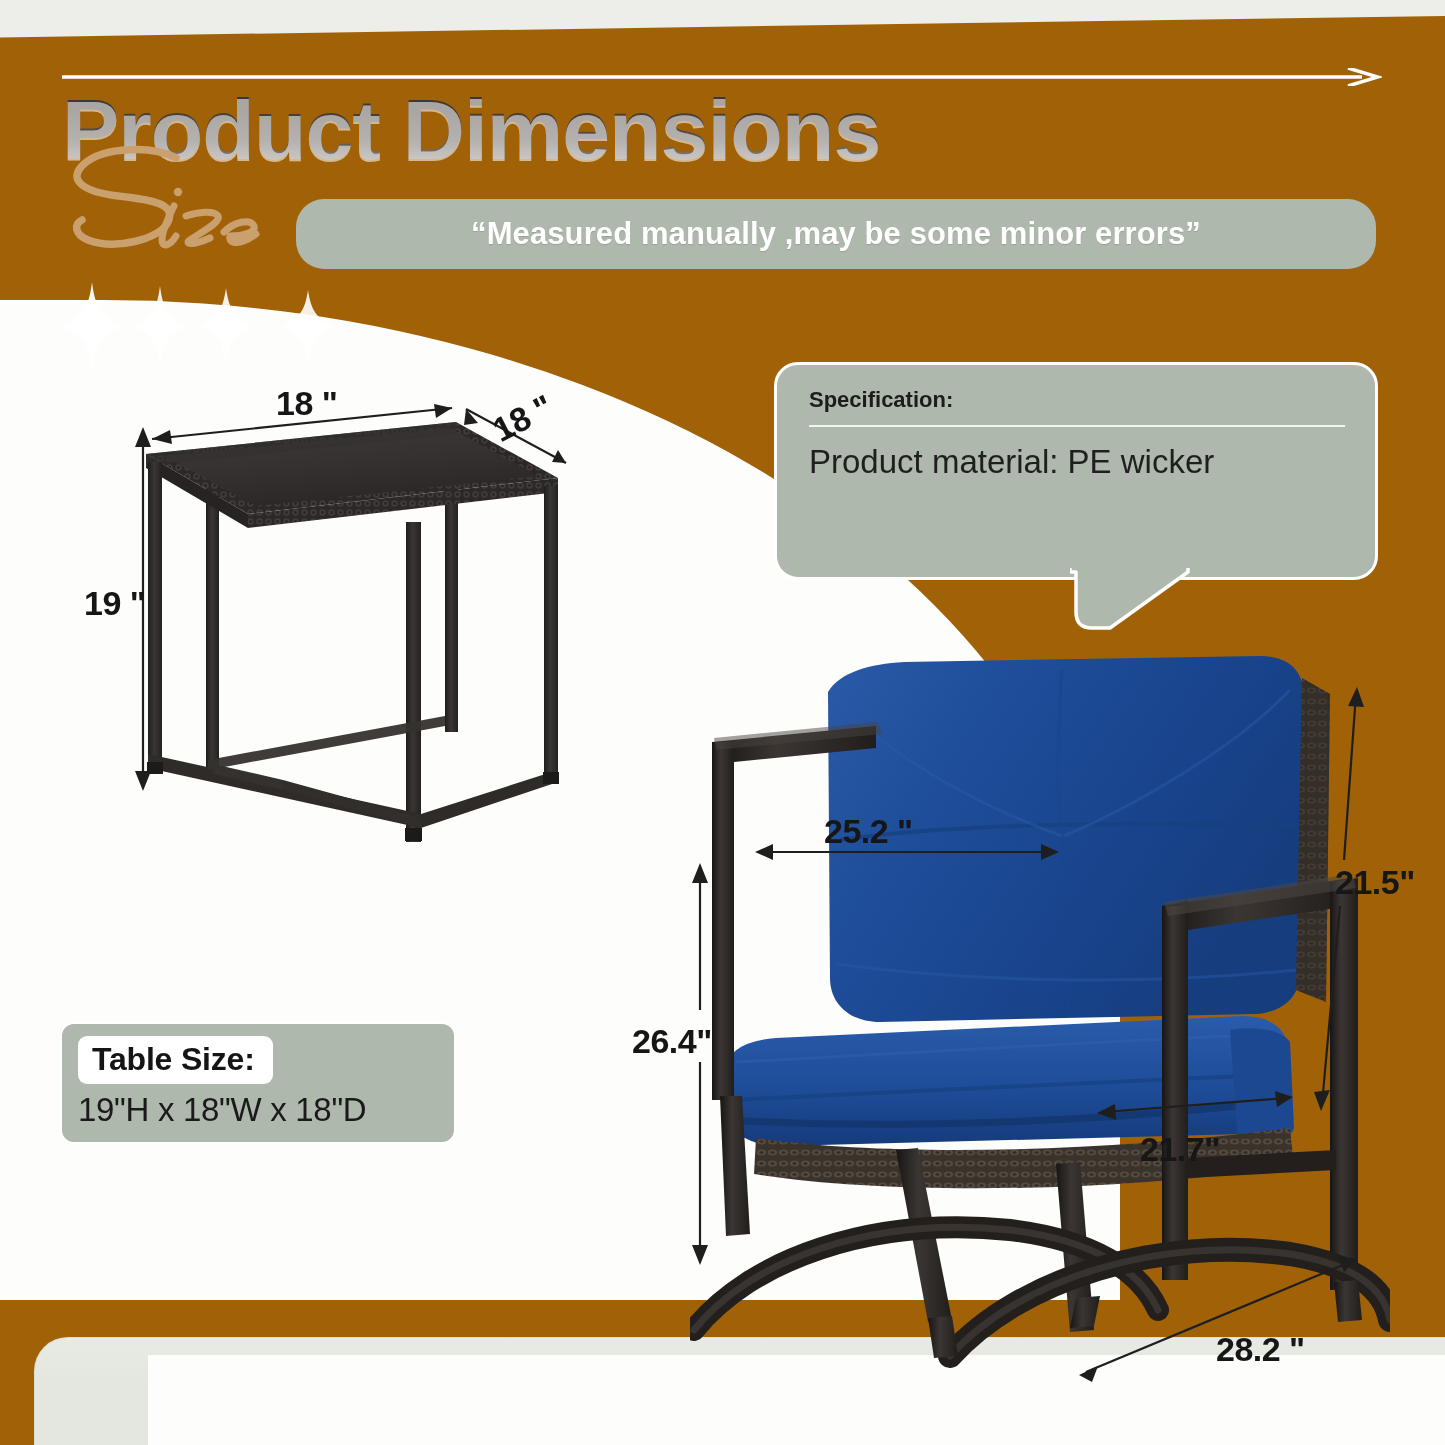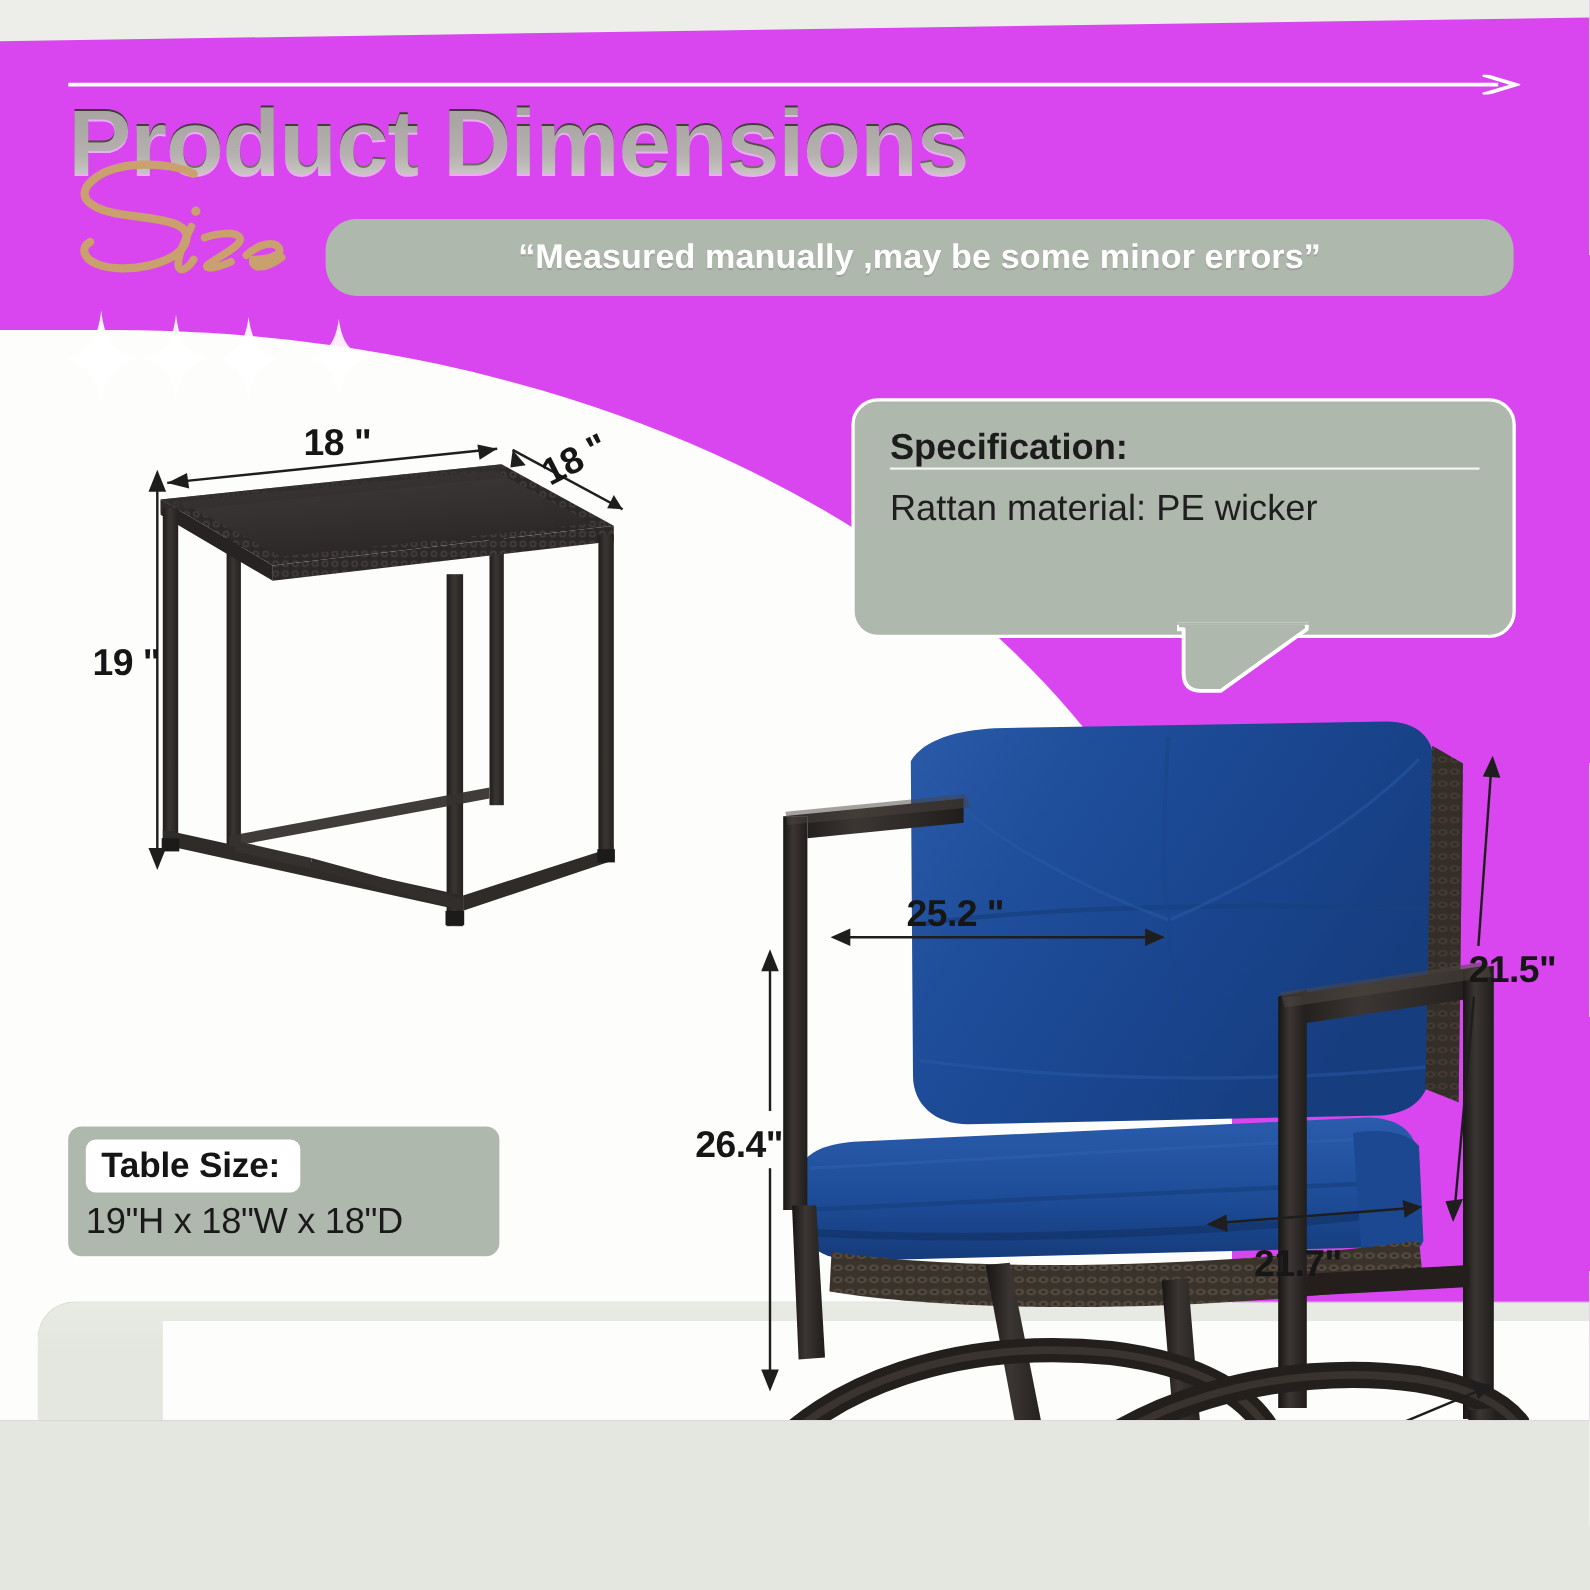--- a/index.html
+++ b/index.html
@@ -8,22 +8,22 @@
     width: 1445px;
     height: 1445px;
     font-family: "Liberation Sans", sans-serif;
     background: #E4E6E0;
     overflow: hidden;
   }
 
   #stage {
     position: relative;
     width: 1445px;
-    height: 1291px;
-    background: #d946ef;
+    height: 1445px;
+    background: #a16207;
     overflow: hidden;
   }
 
   
   .top-slant {
     position: absolute;
     left: -40px; top: -62px;
     width: 1560px; height: 100px;
     background: #EDEEEA;
     transform: rotate(-0.85deg);
@@ -131,23 +131,24 @@
   .spec-bubble {
     position: absolute;
     left: 774px; top: 362px;
     width: 604px; height: 218px;
     background: #AFB8AC;
     border: 3px solid #FFFFFF;
     border-radius: 24px;
     padding: 22px 30px 12px 32px;
   }
   .spec-title {
-    font-size: 33px;
+    font-size: 22px;
     font-weight: 700;
     color: #1c1c1c;
+    margin-bottom: 12px;
   }
   .spec-divider {
     height: 2px;
     background: #FFFFFF;
     opacity: 0.85;
     margin: 0 0 14px 0;
   }
   .spec-line {
     font-size: 33px;
     color: #1f1f1f;
@@ -246,21 +247,21 @@
       <path d="M166 6 C 169 28, 175 36, 192 44 C 175 52, 169 60, 166 84 C 163 60, 157 52, 140 44 C 157 36, 163 28, 166 6 Z" opacity="0.9"></path>
       <path d="M248 8 C 251 29, 257 37, 274 44 C 257 51, 251 59, 248 82 C 245 59, 239 51, 222 44 C 239 37, 245 29, 248 8 Z" opacity="0.9"></path>
     </g>
   </svg>
 
   <div class="quote-banner">“Measured manually ,may be some minor errors”</div>
 
   <div class="spec-bubble">
     <div class="spec-title">Specification:</div>
     <div class="spec-divider"></div>
-    <div class="spec-line">Rattan material: PE wicker</div>
+    <div class="spec-line">Product material: PE wicker</div>
   </div>
   <svg class="spec-tail" viewBox="0 0 130 90">
     <path d="M0 0 L 0 6 L 6 6 L 6 46 Q 6 62, 22 62 L 40 62 L 118 6 L 118 0 Z" fill="#AFB8AC" stroke="#FFFFFF" stroke-width="3.5" stroke-linejoin="round"></path>
     <rect x="-4" y="-8" width="130" height="10" fill="#AFB8AC"></rect>
   </svg>
 
   <svg class="table-art" viewBox="0 0 470 470">
     <defs>
       <linearGradient id="glassTop" x1="0" y1="0" x2="0.4" y2="1">
         <stop offset="0%" stop-color="#3d3a38"></stop>

